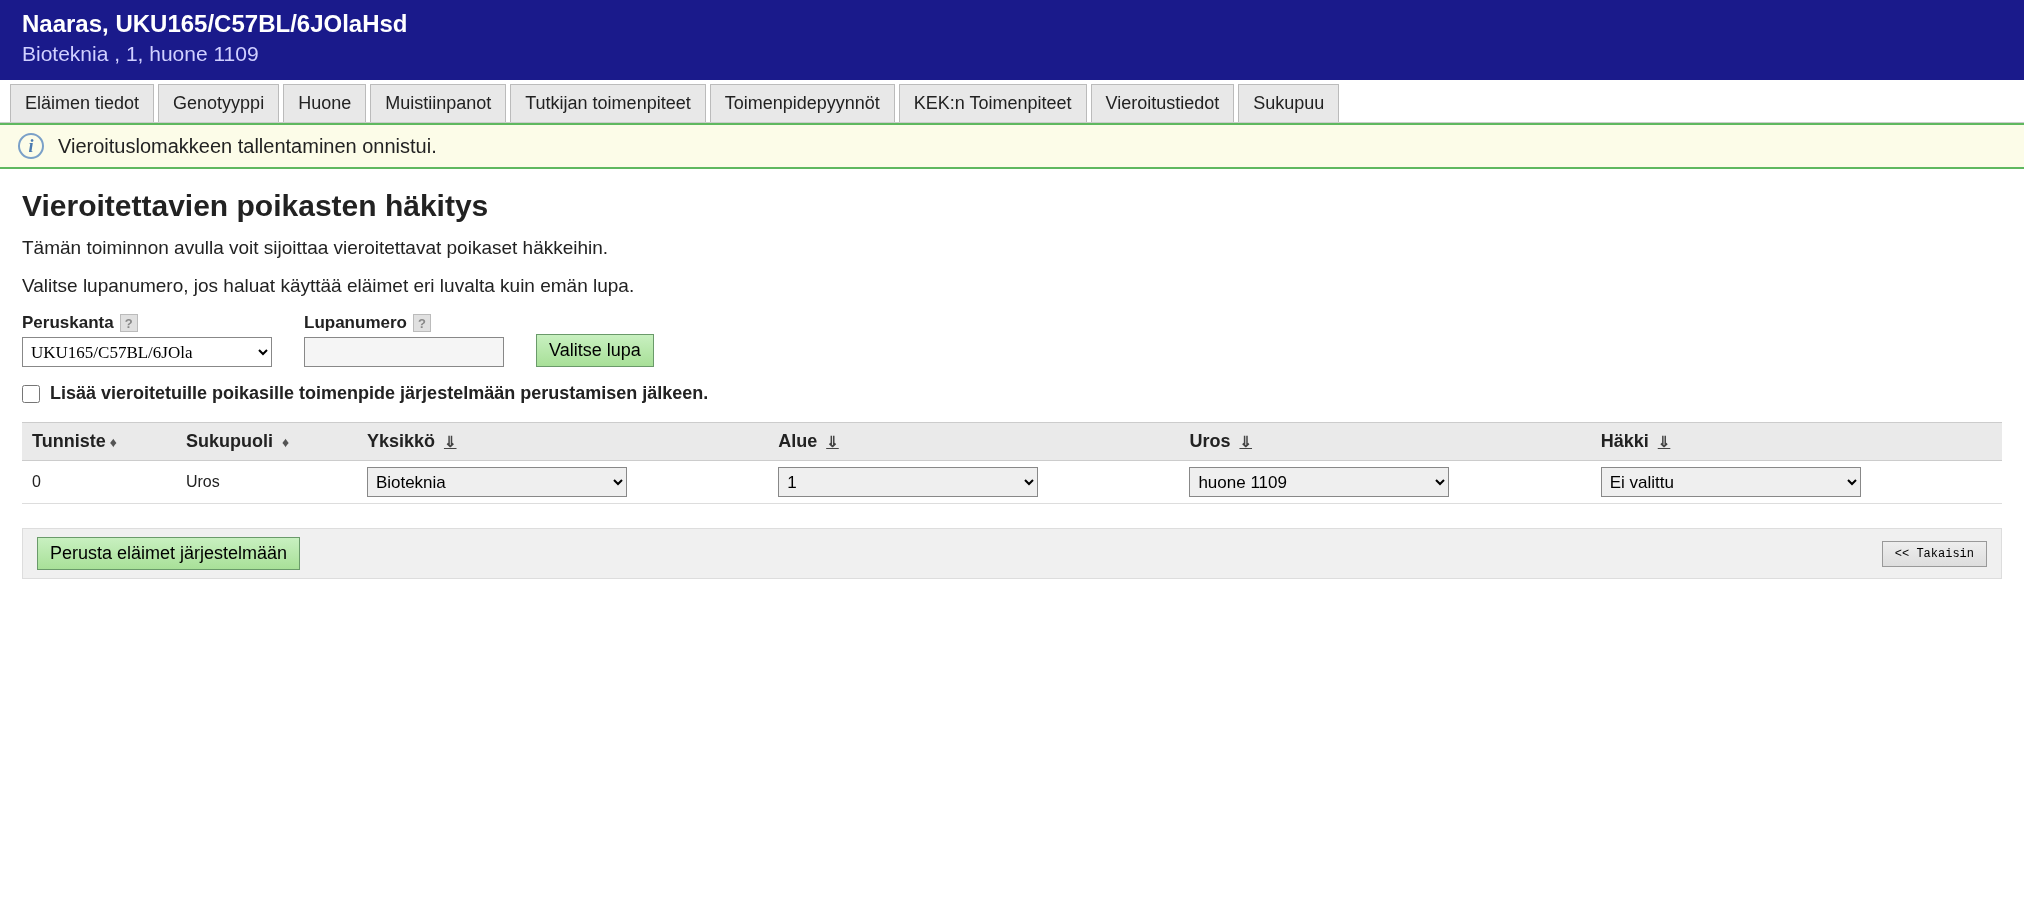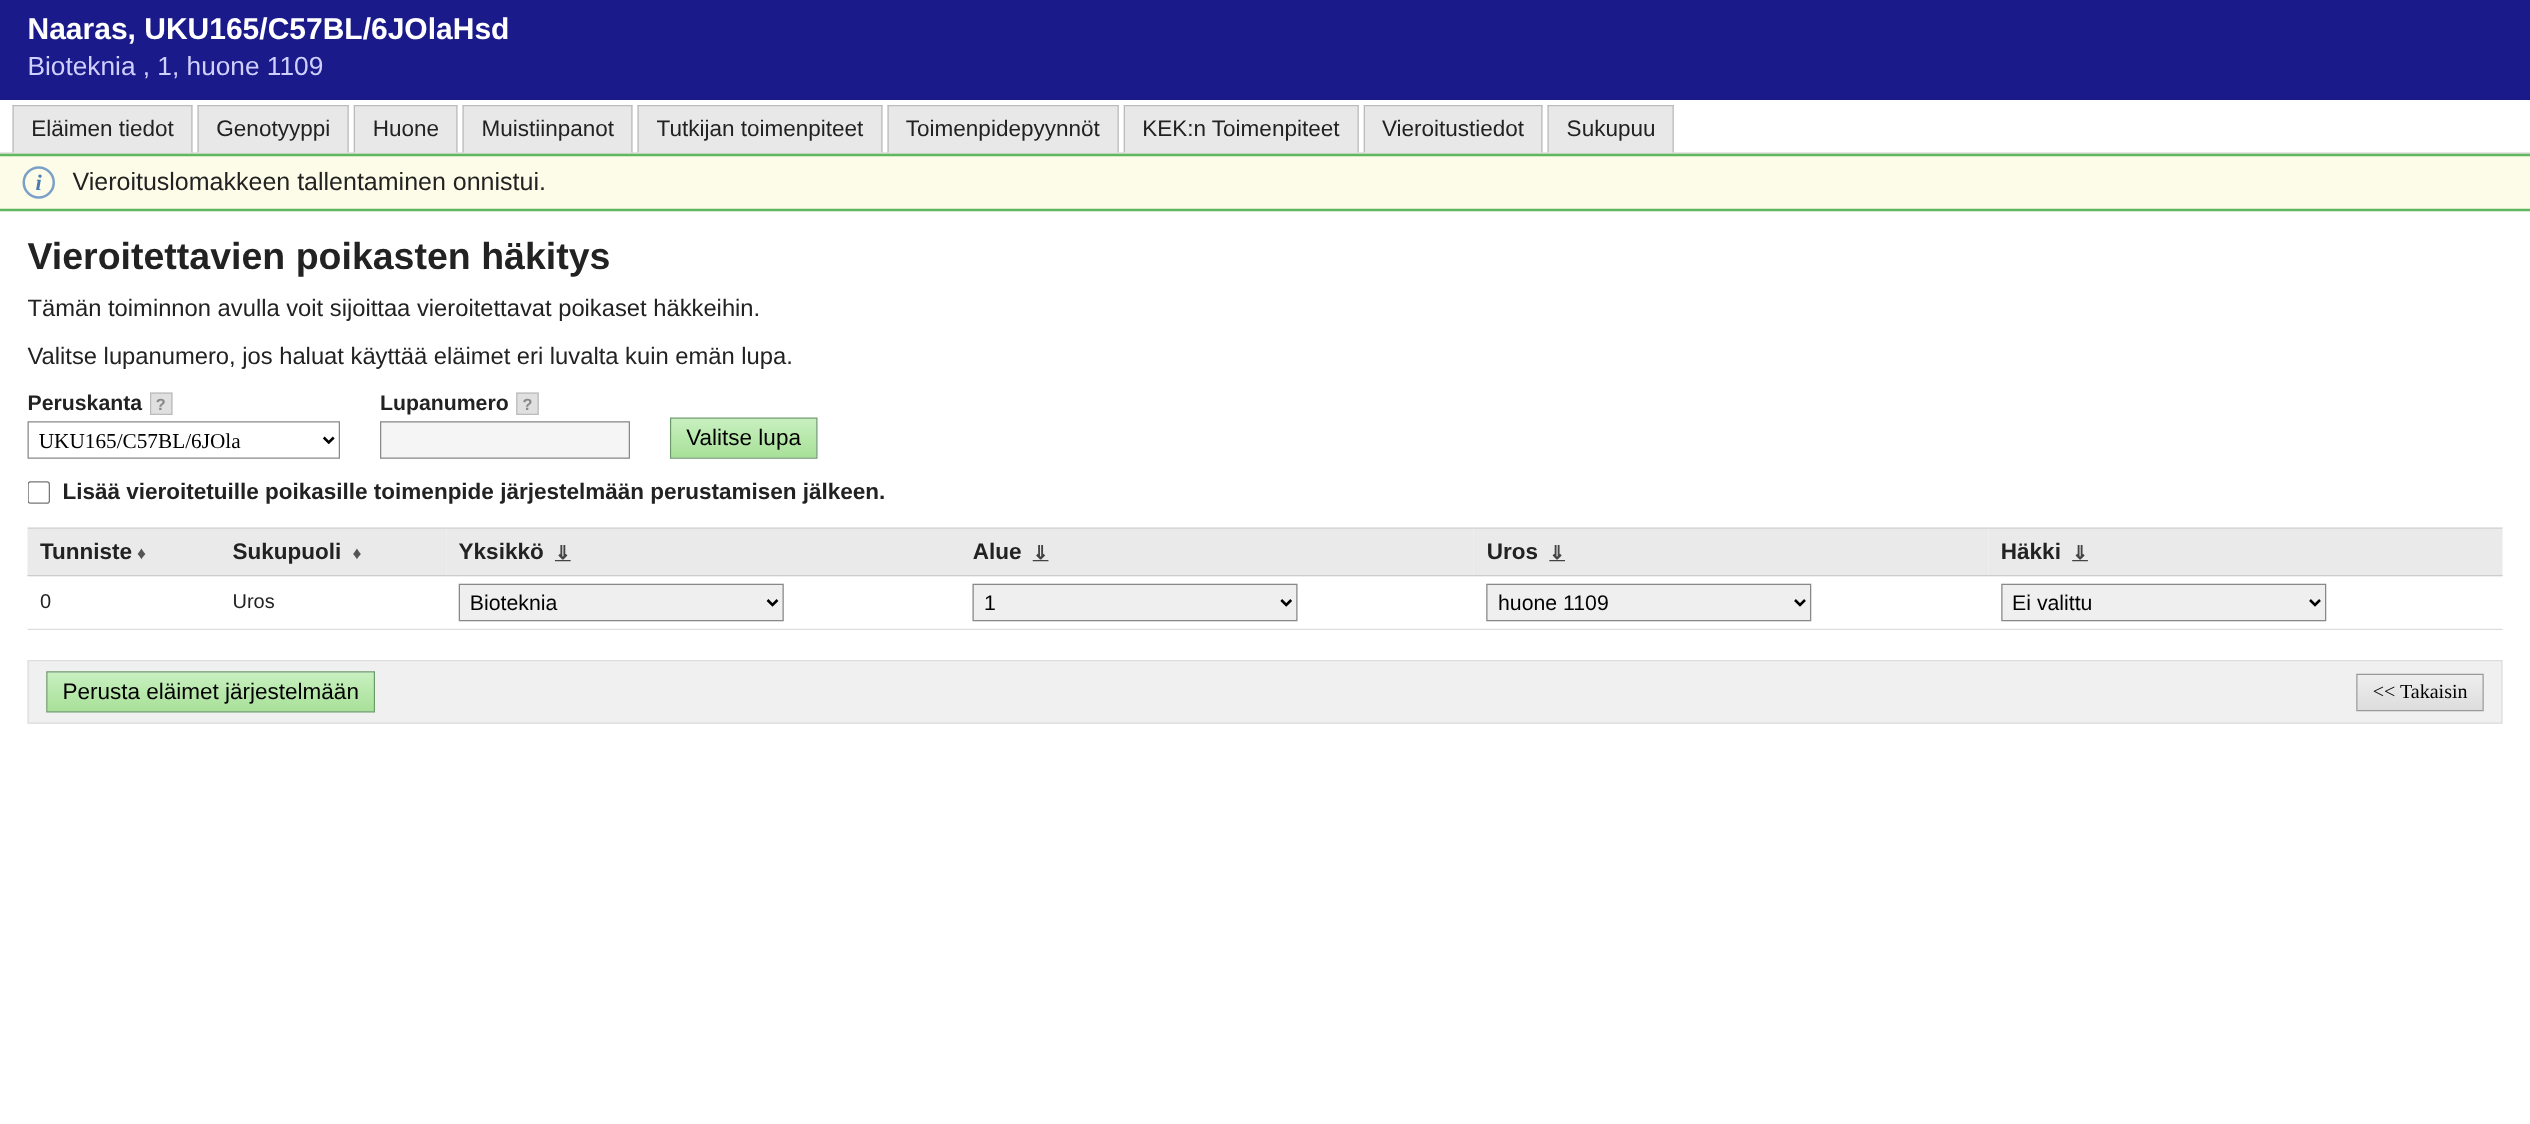--- a/index.html
+++ b/index.html
@@ -90,22 +90,22 @@
       background: linear-gradient(#c8f0c0, #a8e098);
       padding: 5px 12px;
       font-size: 18px;
       font-family: inherit;
       cursor: pointer;
     }
     .btn-gray {
       border: 1px solid #999;
       background: linear-gradient(#eee, #ddd);
       padding: 5px 12px;
-      font-size: 16px;
-      font-family: Liberation Serif, serif;
+      font-size: 12px;
+      font-family: Liberation Mono, monospace;
       cursor: pointer;
     }
     
     .checkbox-row { display: flex; align-items: center; gap: 10px; margin-bottom: 18px; }
     .checkbox-row input { width: 18px; height: 18px; }
     .checkbox-row label { font-size: 18px; font-weight: bold; }
     
     .data-table { width: 100%; border-collapse: collapse; }
     .data-table thead th {
       background: #eaeaea;

